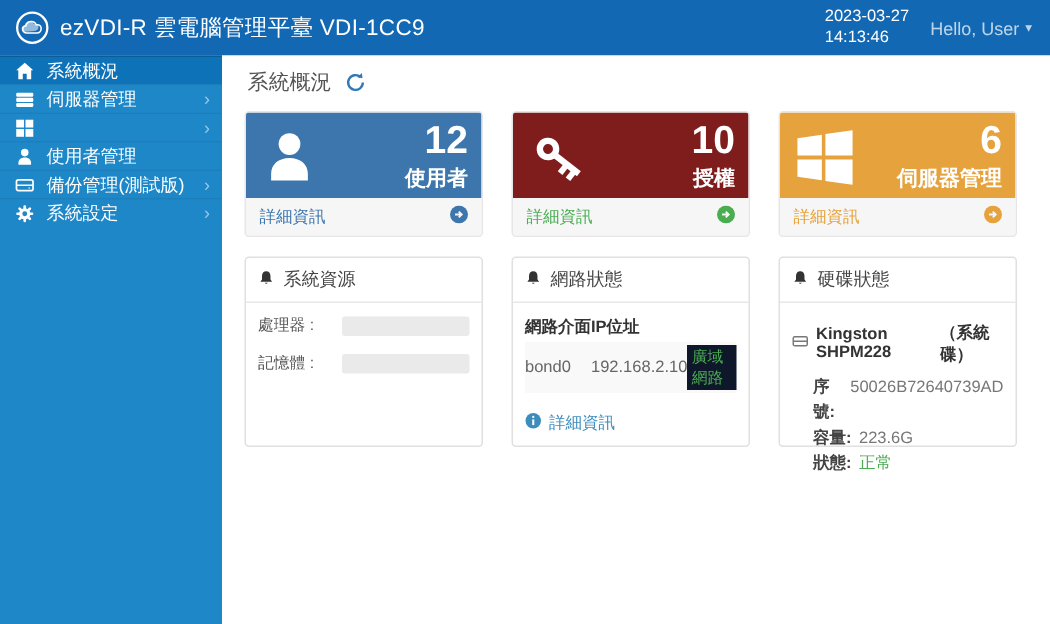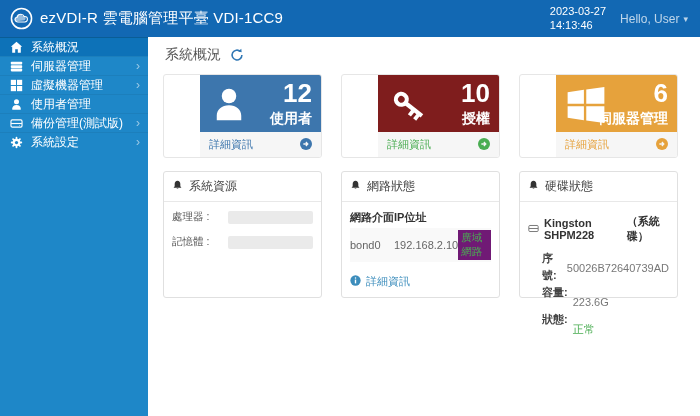--- a/index.html
+++ b/index.html
@@ -34,21 +34,21 @@
   
   .main { position:absolute; left:148px; top:37px; right:0; bottom:0;
     background:#fff; padding:7px 22px 0 15px; }
   .page-title-row { display:flex; align-items:center; gap:9px; margin:2px 0 10px 2px; }
   .page-title { font-size:14px; color:#555; }
   .refresh-btn { cursor:pointer; display:flex; }
 
   
   .cards { display:flex; gap:19px; }
   .card { width:159px; border-radius:3px; overflow:hidden; background:#fff;
-    border:1px solid #e6e6e6;padding-left:36px; }
+    border:1px solid #e6e6e6; }
   .card-top { height:57px; position:relative; color:#fff; padding:5px 9px; }
   .card.c-blue  .card-top { background:#3d76ad; }
   .card.c-green .card-top { background:#7f1d1d; }
   .card.c-orange .card-top { background:#e6a23c; }
   .card-big-icon { position:absolute; left:9px; top:9px; }
   .card-value { text-align:right; font-size:26px; font-weight:bold; line-height:1; }
   .card-label { text-align:right; font-size:14px; font-weight:bold; margin-top:4px; }
   .card-footer { background:#f6f6f6; padding:5px 9px; display:flex;
     align-items:center; justify-content:space-between; font-size:11px; cursor:pointer; }
   .card.c-blue  .card-footer { color:#3d76ad; }
@@ -71,32 +71,32 @@
   .res-fill { height:100%; background:#3a79b5; border-radius:2px;
     background-image:repeating-linear-gradient(45deg, rgba(255,255,255,.18) 0 5px,
       rgba(255,255,255,0) 5px 10px);
     color:#fff; font-size:9px; line-height:13px;margin-top:24px; }
 
   
   .net-head, .net-row { display:flex; align-items:center; }
   .net-head { font-weight:bold; color:#333; margin-bottom:3px; }
   .net-c1 { width:44px; flex:0 0 44px; }
   .net-row { color:#666; background:#f9f9f9; padding:2px 0; }
-  .net-badge { margin-left:auto; color:#4aad52; background:#701a75;
+  .net-badge { margin-left:auto; color:#4aad52; background:#0f172a;
     padding:1px 3px; font-size:10.5px; }
   .net-link { margin-top:12px; color:#3c8dbc; display:flex; align-items:center;
     gap:5px; cursor:pointer; }
 
   
   .disk-name { display:flex; align-items:center; gap:5px; font-weight:bold;
     color:#333; font-size:11px; margin:4px 0 6px; }
   .disk-rows { margin-left:14px; line-height:1.55; }
   .disk-row { display:flex; gap:5px; }
   .disk-k { font-weight:bold; color:#444; }
-  .disk-v { color:#777;margin-top:10px; }
+  .disk-v { color:#777; }
   .disk-v.ok { color:#4aad52; }
 </style>
 </head>
 <body>
 
 <div class="header">
   <div class="logo">
     <span>
       <svg width="23" height="23" viewBox="0 0 24 24">
         <circle cx="12" cy="12" r="10.5" fill="none" stroke="#fff" stroke-width="1.6"></circle>
@@ -143,21 +143,20 @@
 
   <div class="side-item">
     <span class="icn">
       <svg width="13" height="13" viewBox="0 0 16 16" fill="#fff">
         <rect x="1" y="1" width="6.4" height="6.4"></rect>
         <rect x="8.6" y="1" width="6.4" height="6.4"></rect>
         <rect x="1" y="8.6" width="6.4" height="6.4"></rect>
         <rect x="8.6" y="8.6" width="6.4" height="6.4"></rect>
       </svg>
     </span>
-    <span>虛擬機器管理</span>
     <span class="side-chevron">›</span>
   </div>
 
   <div class="side-item">
     <span class="icn">
       <svg width="13" height="13" viewBox="0 0 16 16" fill="#fff">
         <circle cx="8" cy="4.6" r="3.1"></circle>
         <path d="M8 8.6c-3.1 0-5.2 1.8-5.2 4.4v1.5h10.4v-1.5c0-2.6-2.1-4.4-5.2-4.4z"></path>
       </svg>
     </span>

